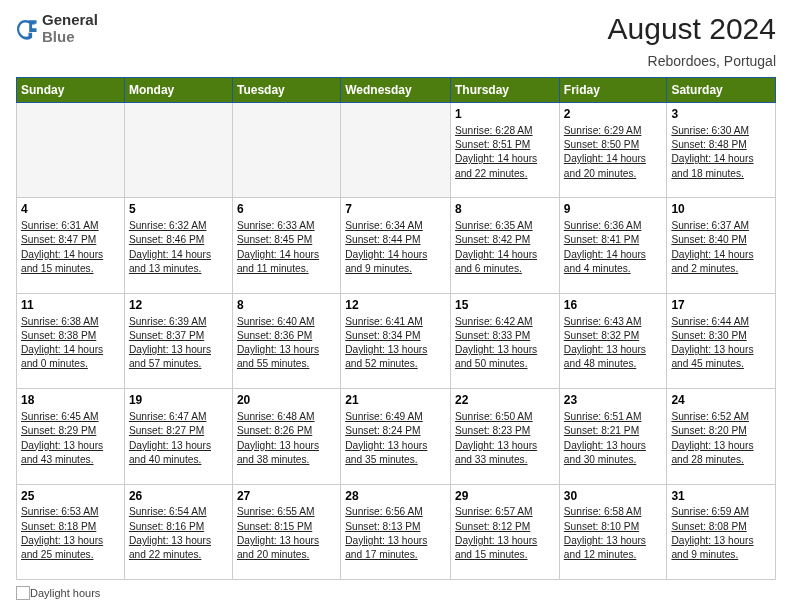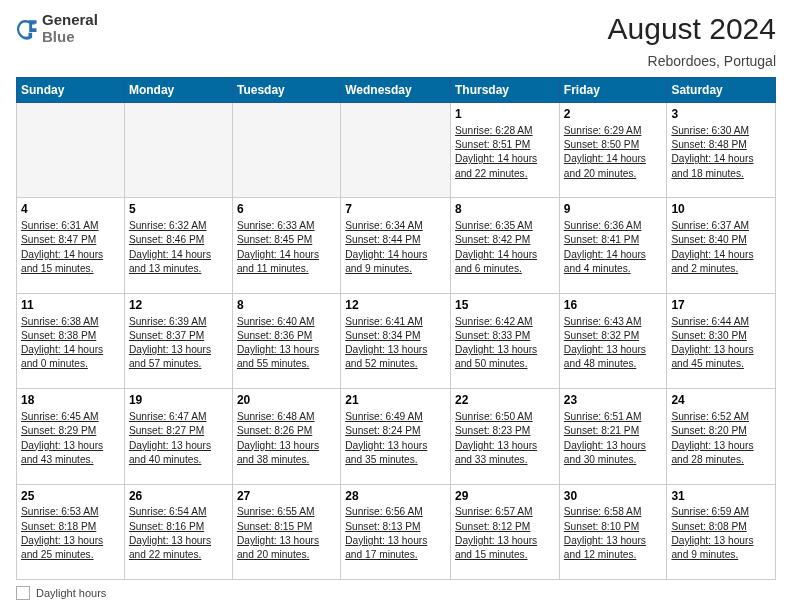--- a/index.html
+++ b/index.html
@@ -53,21 +53,21 @@
       color: #444;
       margin-top: 8px;
     }
     .calendar {
       flex: 1;
       border-collapse: collapse;
       width: 100%;
       font-size: 10.5px;
     }
     .calendar th {
-      background: #0369a1;
+      background: #4d7c0f;
       color: #fff;
       padding: 5px 4px;
       text-align: left;
       font-size: 12px;
       font-weight: bold;
       border: 1px solid #1a5a9a;
     }
     .calendar td {
       border: 1px solid #ccc;
       vertical-align: top;
@@ -90,21 +90,20 @@
     .day-info {
       color: #222;
       text-decoration: underline;
     }
     .footer {
       margin-top: 6px;
       font-size: 11px;
       color: #444;
       display: flex;
       align-items: center;
-      gap: 6px;
     }
     .footer-box {
       width: 14px;
       height: 14px;
       background: #fff;
       border: 1px solid #aaa;
       display: inline-block;
     }
   </style>
 </head>

